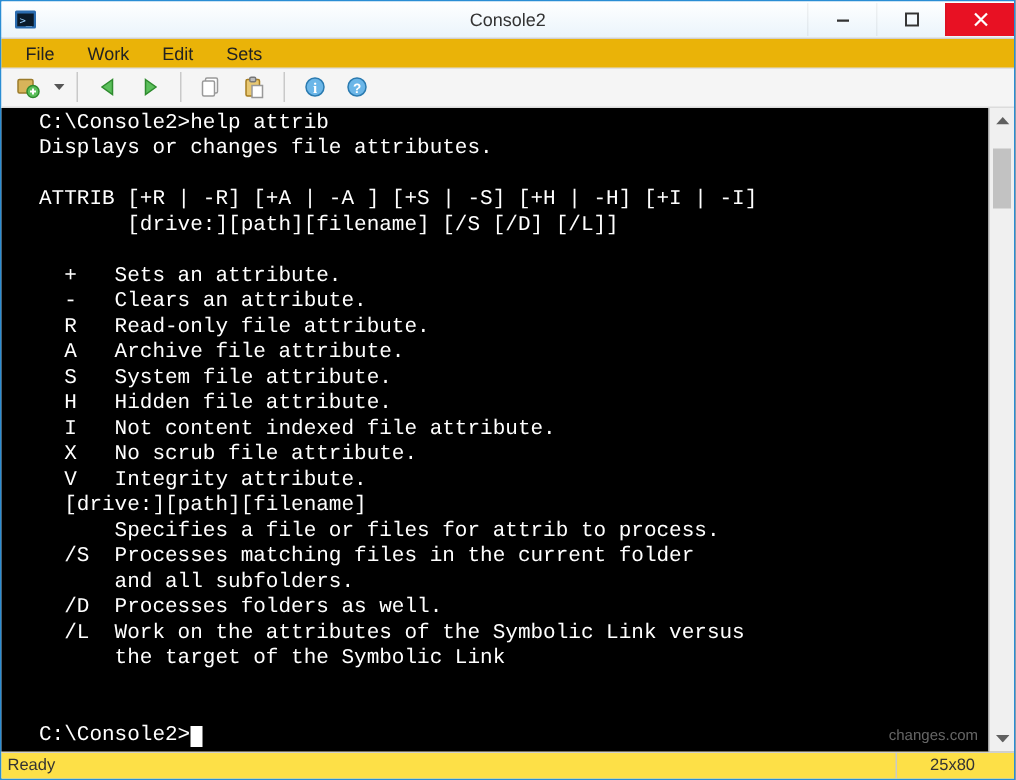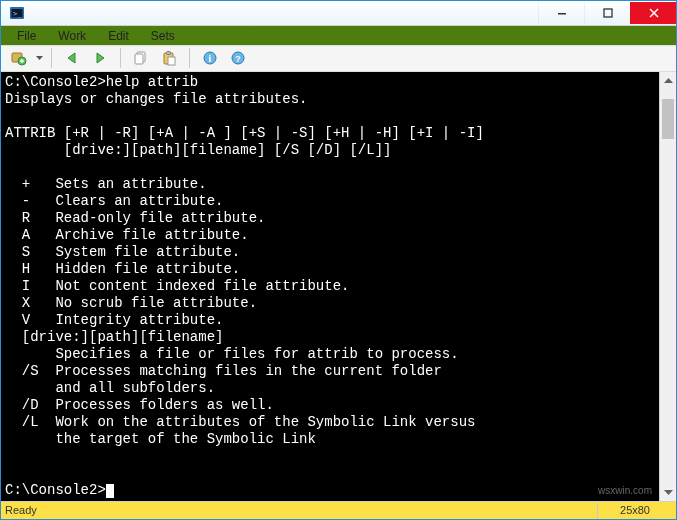--- a/index.html
+++ b/index.html
@@ -11,33 +11,33 @@
     .titlebar {
       height: 30px; background: linear-gradient(#fff,#eaf4fb); display: flex; align-items: center;
       border-bottom: 1px solid #d0d0d0; position: relative;
     }
     .titlebar .app-icon { width: 16px; height: 16px; margin: 0 6px 0 8px; display:flex; align-items:center; justify-content:center;}
     .titlebar .title { position:absolute; left:0; right:0; text-align:center; font-size:12px; color:#333; pointer-events:none;}
     .win-controls { margin-left: auto; display: flex; height: 22px; }
     .win-btn { width: 46px; height: 22px; display:flex; align-items:center; justify-content:center; border-left:1px solid rgba(0,0,0,0.05); }
     .win-btn.close { background:#e81123; color:#fff; }
     .menubar {
-      height: 24px; background:#4d7c0f; border-bottom:1px solid #e0e0e0;
+      height: 24px; background:#eab308; border-bottom:1px solid #e0e0e0;
       display:flex; align-items:center; padding: 0 6px; gap: 2px;
     }
     .menu-item { padding: 2px 10px; color:#222; cursor:default; }
     .toolbar {
       height: 30px; background:#f5f5f5; border-bottom:1px solid #dcdcdc;
       display:flex; align-items:center; padding: 0 6px; gap: 4px;
     }
     .tool-btn { padding:2px; display:flex; align-items:center; justify-content:center; width:24px; height:22px; border:1px solid transparent; }
     .tool-sep { width:1px; height:20px; background:#c9c9c9; margin:0 4px; }
     .dropdown-caret { width:8px; height:22px; display:flex; align-items:center; justify-content:center;}
     .console-area {
-      flex:1; display:flex; background:#000; position:relative;
+      flex:1; display:flex; background:#000; position:relative;padding-left:21px;
     }
     .terminal {
       flex:1; color:#fff; font-family: Consolas, "Courier New", monospace; font-size:14px;
       line-height: 17px; padding: 2px 4px; white-space: pre; overflow:hidden;
     }
     .scrollbar { width:17px; background:#f0f0f0; display:flex; flex-direction:column; border-left:1px solid #cfcfcf;}
     .scroll-btn { height:17px; display:flex; align-items:center; justify-content:center; background:#f0f0f0;}
     .scroll-track { flex:1; background:#f0f0f0; position:relative;}
     .scroll-thumb { position:absolute; left:2px; right:2px; top:10px; height:40px; background:#c2c2c2; }
     .statusbar {
@@ -55,20 +55,21 @@
 <div class="window">
 
   <div class="titlebar">
     <span class="app-icon">
       <svg width="16" height="16" viewBox="0 0 16 16">
           <rect x="1" y="2" width="14" height="12" rx="1" fill="#2b6cb0"></rect>
           <rect x="2.5" y="4" width="11" height="8.5" fill="#0a1a2a"></rect>
           <text x="4" y="11" font-size="7" fill="#9fd3ff" font-family="monospace">&gt;_</text>
         </svg>
     </span>
+    <span class="title">Console2</span>
     <div class="win-controls">
       <div class="win-btn">
         <svg width="10" height="10" viewBox="0 0 10 10">
             <rect x="1" y="5" width="8" height="1.5" fill="#333"></rect>
           </svg>
       </div>
       <div class="win-btn">
         <svg width="10" height="10" viewBox="0 0 10 10">
             <rect x="1" y="1" width="8" height="8" fill="none" stroke="#333" stroke-width="1.3"></rect>
           </svg>
@@ -158,14 +159,14 @@
           </svg>
       </div>
     </div>
   </div>
 
   <div class="statusbar">
     <span>Ready</span>
     <span class="status-right">25x80</span>
   </div>
 
-  <span class="watermark">wsxwin.com</span>
+  <span class="watermark">changes.com</span>
 </div>
 
 </body></html>

